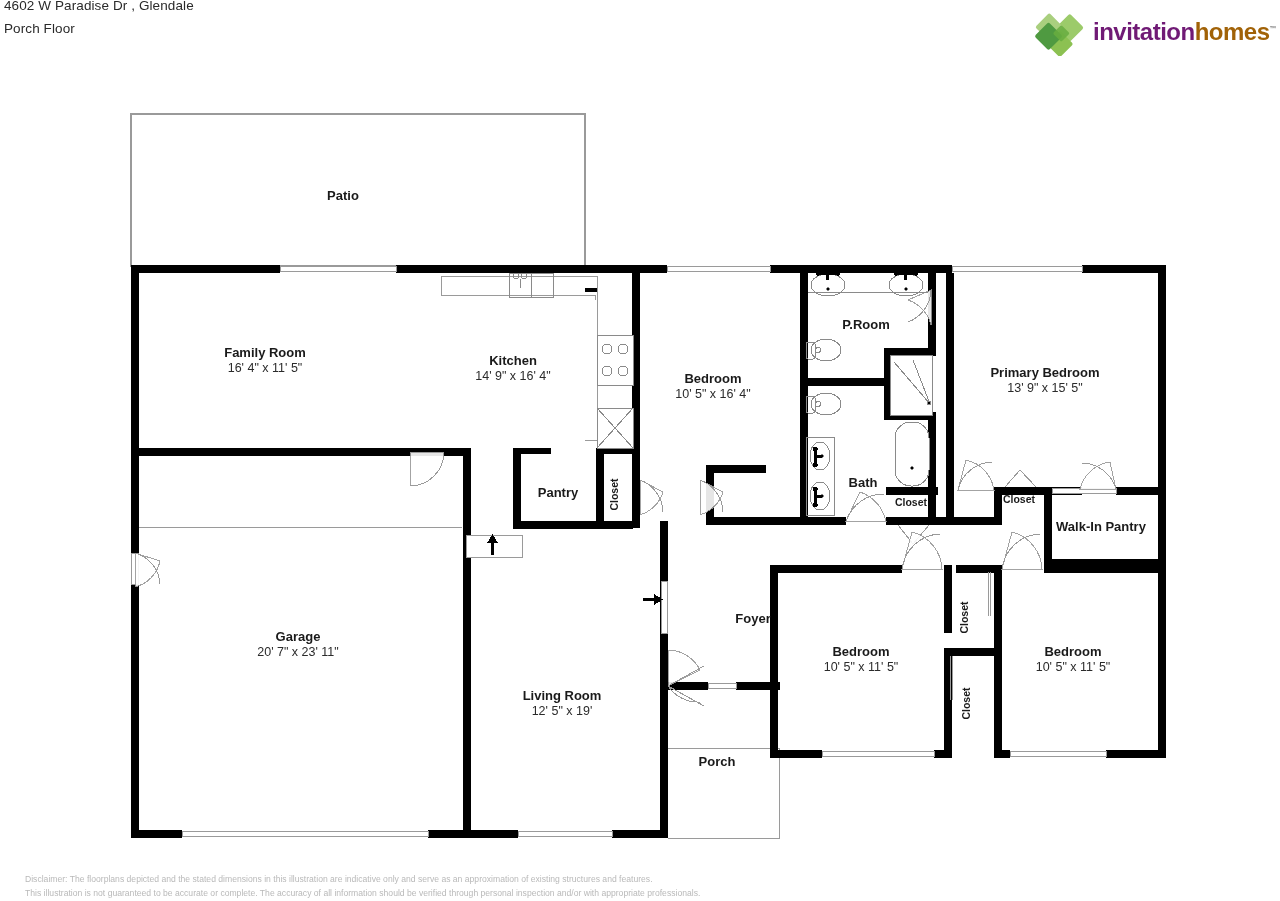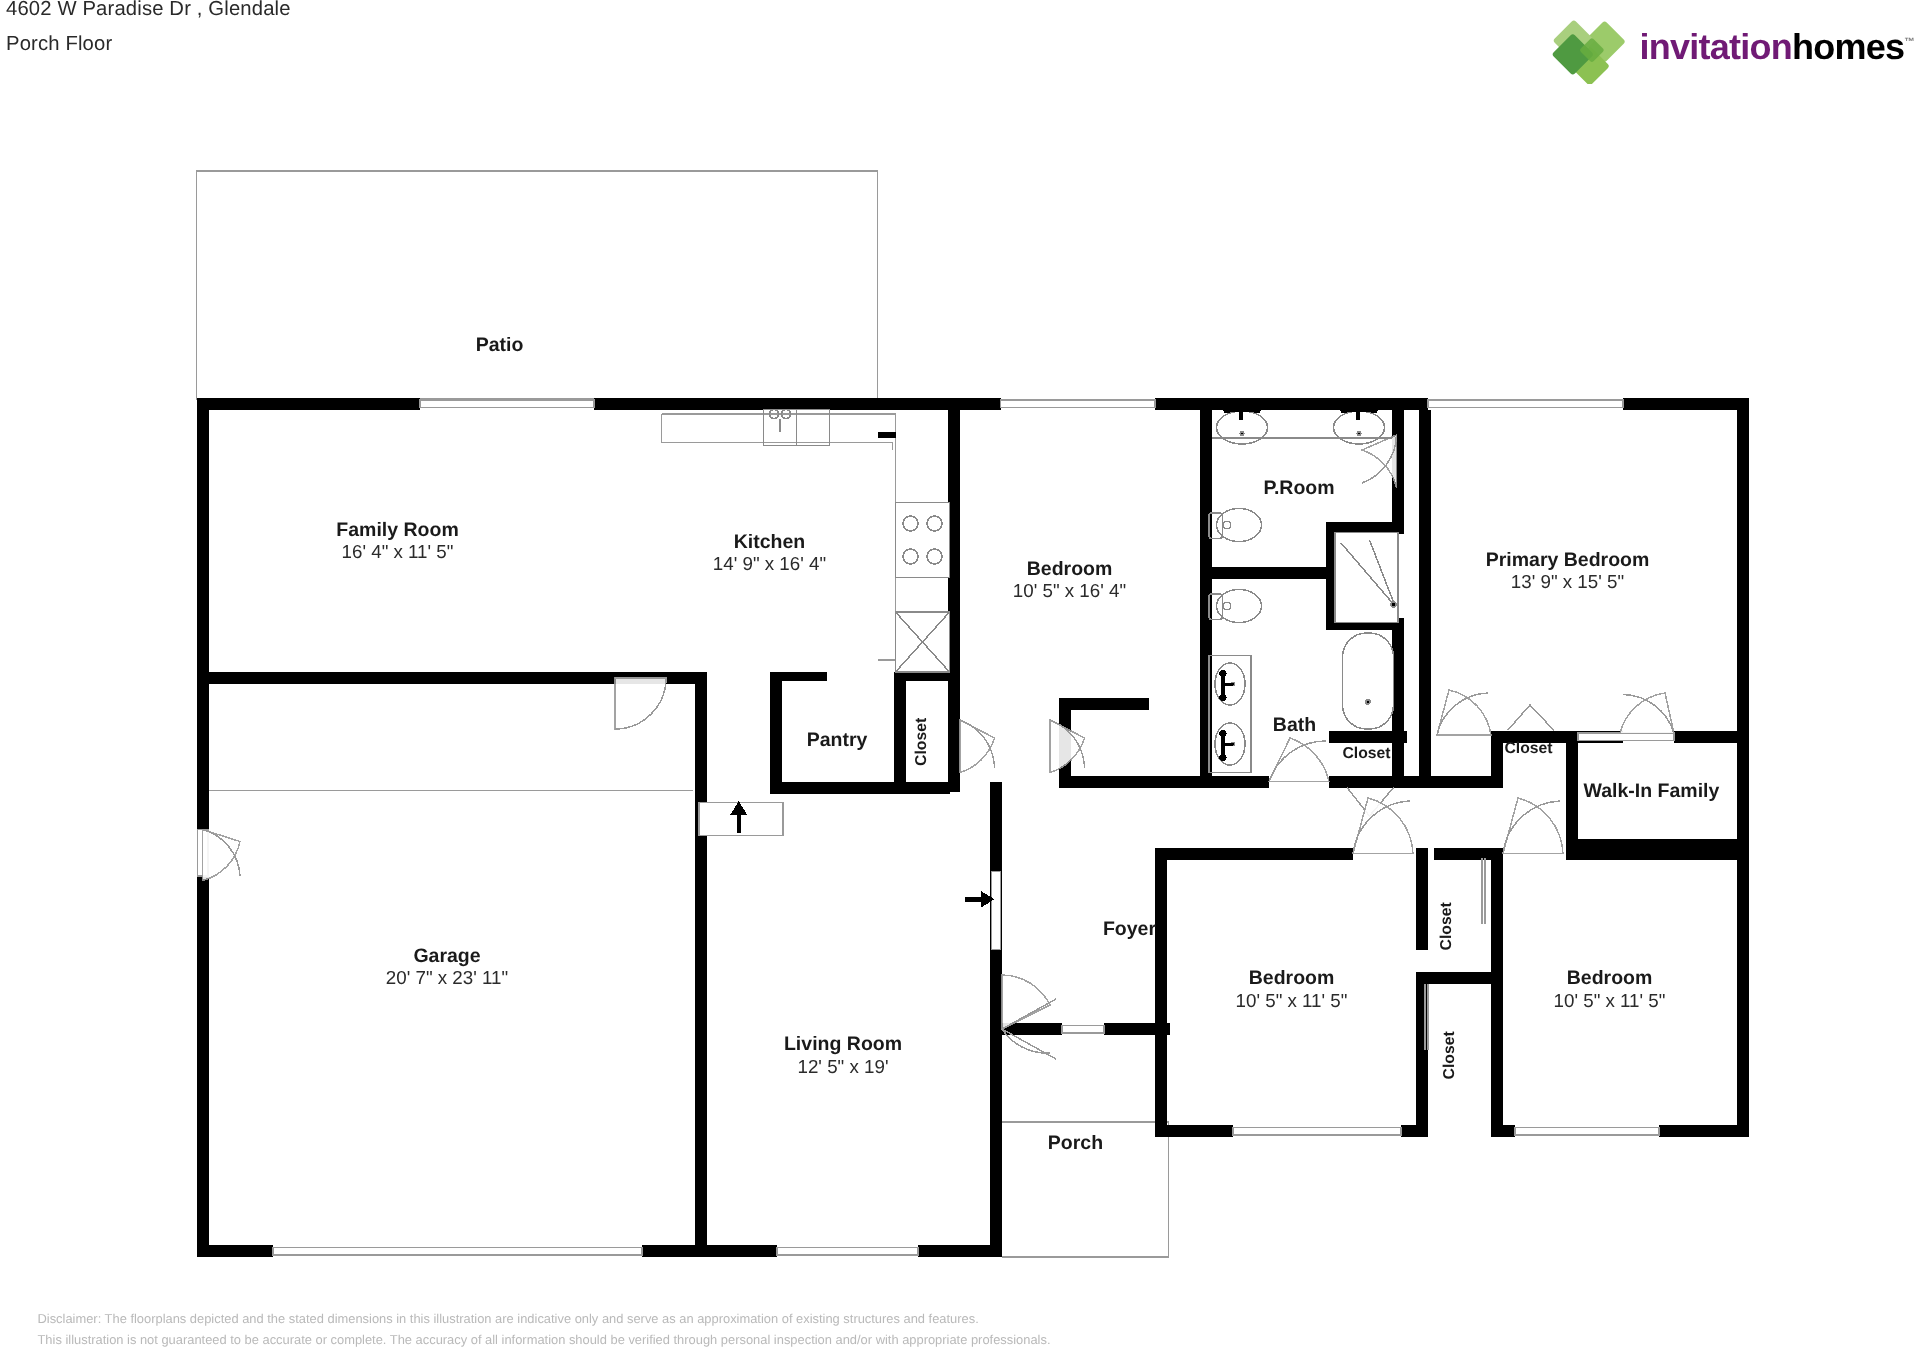--- a/index.html
+++ b/index.html
@@ -9,21 +9,21 @@
 
   
   #header-address{position:absolute;left:4px;top:-2px;font-size:13.5px;color:#2a2a2a;letter-spacing:.1px;}
   #header-floor{position:absolute;left:4px;top:21px;font-size:13.5px;color:#2a2a2a;letter-spacing:.1px;}
 
   
   #logo{position:absolute;right:4px;top:8px;display:flex;align-items:center;gap:9px;}
   #logo-mark{width:54px;height:48px;position:relative;flex:0 0 auto;}
   #logo-text{font-size:24px;font-weight:700;letter-spacing:-.5px;white-space:nowrap;position:relative;}
   #logo-text .lt-a{color:#701a75;}
-  #logo-text .lt-b{color:#000000;}
+  #logo-text .lt-b{color:#a16207;}
   #logo-tm{font-size:7px;color:#7a7a7a;vertical-align:super;}
 
   
   #plan{position:absolute;left:0;top:0;width:1280px;height:901px;}
   #plan svg{display:block;}
 
   
   .rlabel{position:absolute;text-align:center;line-height:1.25;pointer-events:none;}
   .rname{font-size:13px;font-weight:700;color:#1a1a1a;white-space:nowrap;}
   .rdim{font-size:12.5px;font-weight:400;color:#2b2b2b;white-space:nowrap;}
@@ -315,21 +315,21 @@
     </g>
     <g fill="#000000">
       <rect x="643" y="598" width="14" height="3"></rect>
       <polygon points="663,599.5 654,594 654,605"></polygon>
     </g>
   </g>
 
 </svg>
 </div>
 
-<div class="rlabel" style="left:233px;top:188px;width:200px;margin-top:34px;">
+<div class="rlabel" style="left:243px;top:188px;width:200px;">
   <div class="rname">Patio</div>
 </div>
 
 <div class="rlabel" style="left:165px;top:345px;width:200px;">
   <div class="rname">Family Room</div>
   <div class="rdim">16' 4" x 11' 5"</div>
 </div>
 
 <div class="rlabel" style="left:413px;top:353px;width:200px;">
   <div class="rname">Kitchen</div>
@@ -352,21 +352,21 @@
 
 <div class="rlabel" style="left:783px;top:439px;width:160px;margin-top:36px;">
   <div class="rname">Bath</div>
 </div>
 
 <div class="rlabel" style="left:498px;top:485px;width:120px;">
   <div class="rname">Pantry</div>
 </div>
 
 <div class="rlabel" style="left:1021px;top:519px;width:160px;">
-  <div class="rname">Walk-In Family</div>
+  <div class="rname">Walk-In Pantry</div>
 </div>
 
 <div class="rlabel" style="left:198px;top:629px;width:200px;">
   <div class="rname">Garage</div>
   <div class="rdim">20' 7" x 23' 11"</div>
 </div>
 
 <div class="rlabel" style="left:660px;top:611px;width:120px;padding-left:33px;">
   <div class="rname">Foyer</div>
 </div>

